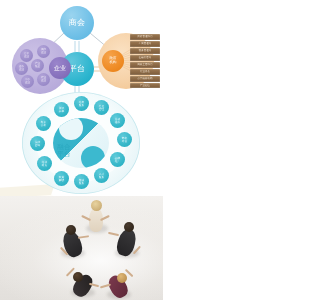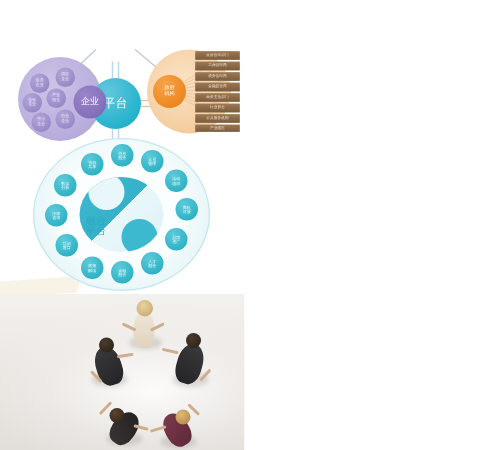--- a/index.html
+++ b/index.html
@@ -184,20 +184,23 @@
         <span>行业协会</span>
       </div>
     <div class="bar">
         <span>公共服务机构</span>
       </div>
     <div class="bar">
         <span>产业园区</span>
       </div>
   </div>
 
+  <div class="circ c-shanghui">
+    <span>商会</span>
+  </div>
   <div class="circ c-pingtai">
     <span>平台</span>
   </div>
 
   <div class="wheel">
     <div class="wheel-inner"></div>
 
     <div class="yy">
       <div class="yy-lobe1"></div>
       <div class="yy-lobe2"></div>

